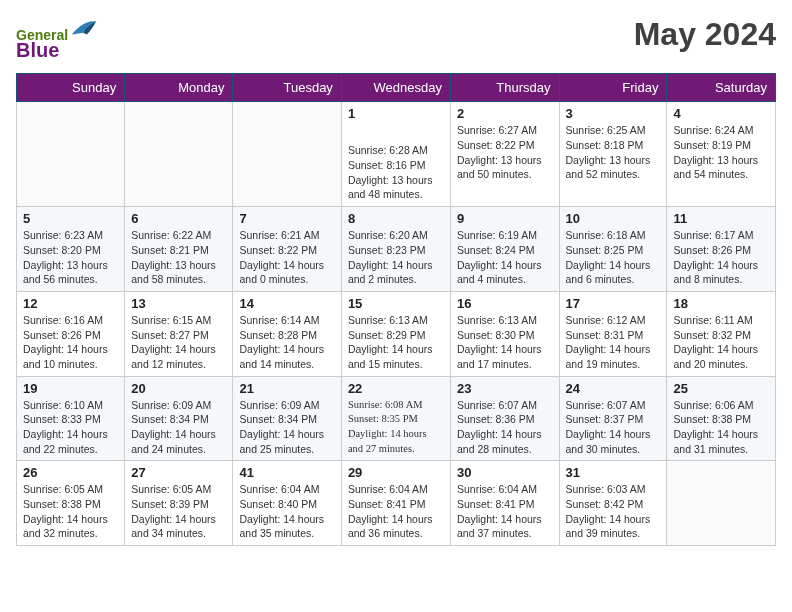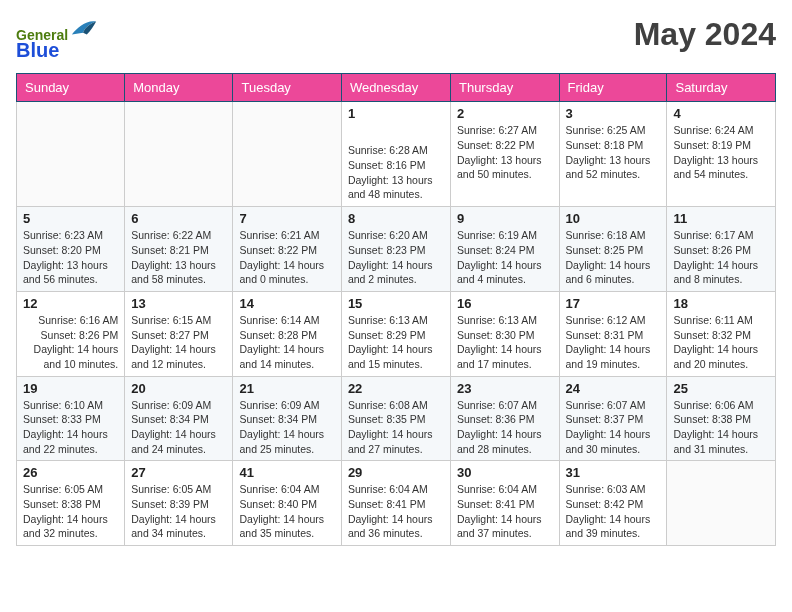--- a/index.html
+++ b/index.html
@@ -43,23 +43,23 @@
     .location {
       font-size: 16px;
       color: #444;
     }
     .calendar {
       width: 100%;
       border-collapse: collapse;
       font-size: 11px;
     }
     .calendar th {
-      background: #ec4899;
+      background: #701a75;
       color: #fff;
-      text-align: left;
+      text-align: right;
       padding: 6px 8px;
       font-size: 13px;
       font-weight: normal;
       border: 1px solid #1a5276;
     }
     .calendar td {
       vertical-align: top;
       border: 1px solid #ccc;
       padding: 4px 6px;
       width: 110px;
@@ -90,21 +90,21 @@
 
 <div class="header">
   <div class="logo">
     <div>
       <div class="logo-text">
         General<svg class="logo-bird" viewBox="0 0 30 22" xmlns="http://www.w3.org/2000/svg">
           <path d="M2 18 C8 10, 18 2, 28 4 C22 6, 16 10, 14 16 Z" fill="#2980b9"></path>
           <path d="M14 16 C16 10, 22 6, 28 4 C26 8, 22 14, 18 18 Z" fill="#1a5276"></path>
         </svg>
       </div>
-      <div class="logo-text" style="color:#1d4ed8; font-size:20px; margin-top:-4px;">Blue</div>
+      <div class="logo-text" style="color:#701a75; font-size:20px; margin-top:-4px;">Blue</div>
     </div>
   </div>
   <div class="title-block">
     <div class="month-year">May 2024</div>
   </div>
 </div>
 
 <table class="calendar">
   <thead>
     <tr>
@@ -198,21 +198,21 @@
           <span class="day-num">11</span>
           <div class="day-info" style="white-space: pre-line;">Sunrise: 6:17 AM
 Sunset: 8:26 PM
 Daylight: 14 hours
 and 8 minutes.</div>
         </td>
       </tr>
       <tr>
         <td>
           <span class="day-num">12</span>
-          <div class="day-info" style="white-space: pre-line; text-align: right;">Sunrise: 6:16 AM
+          <div class="day-info" style="white-space: pre-line;">Sunrise: 6:16 AM
 Sunset: 8:26 PM
 Daylight: 14 hours
 and 10 minutes.</div>
         </td>
         <td>
           <span class="day-num">13</span>
           <div class="day-info" style="white-space: pre-line;">Sunrise: 6:15 AM
 Sunset: 8:27 PM
 Daylight: 14 hours
 and 12 minutes.</div>
@@ -270,21 +270,21 @@
         </td>
         <td>
           <span class="day-num">21</span>
           <div class="day-info" style="white-space: pre-line;">Sunrise: 6:09 AM
 Sunset: 8:34 PM
 Daylight: 14 hours
 and 25 minutes.</div>
         </td>
         <td>
           <span class="day-num">22</span>
-          <div class="day-info" style="white-space: pre-line;">Sunrise: 6:08 AM
+          <div class="day-info" style="white-space: pre-line; font-family: Liberation Serif, serif;">Sunrise: 6:08 AM
 Sunset: 8:35 PM
 Daylight: 14 hours
 and 27 minutes.</div>
         </td>
         <td>
           <span class="day-num">23</span>
           <div class="day-info" style="white-space: pre-line;">Sunrise: 6:07 AM
 Sunset: 8:36 PM
 Daylight: 14 hours
 and 28 minutes.</div>

